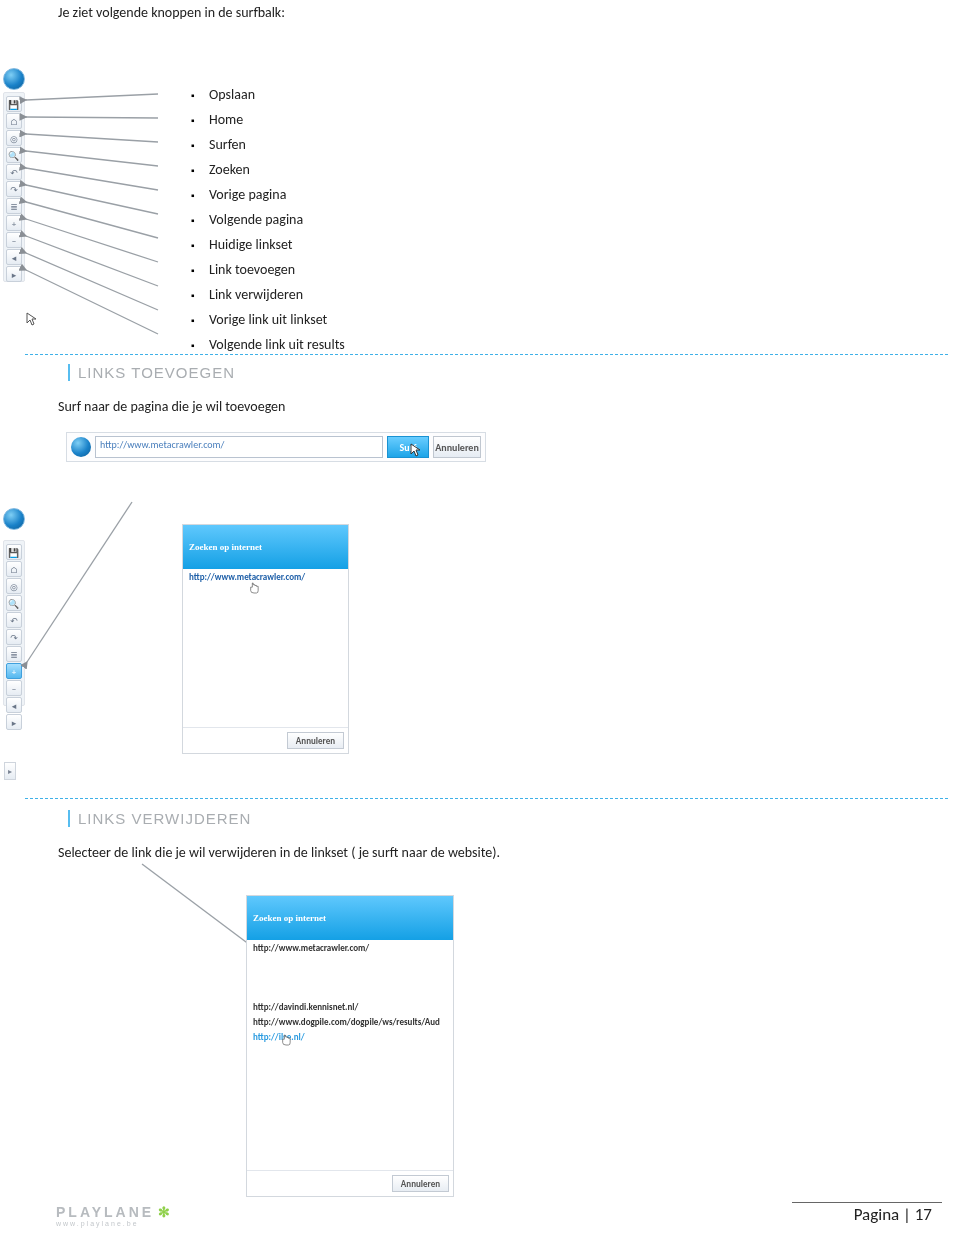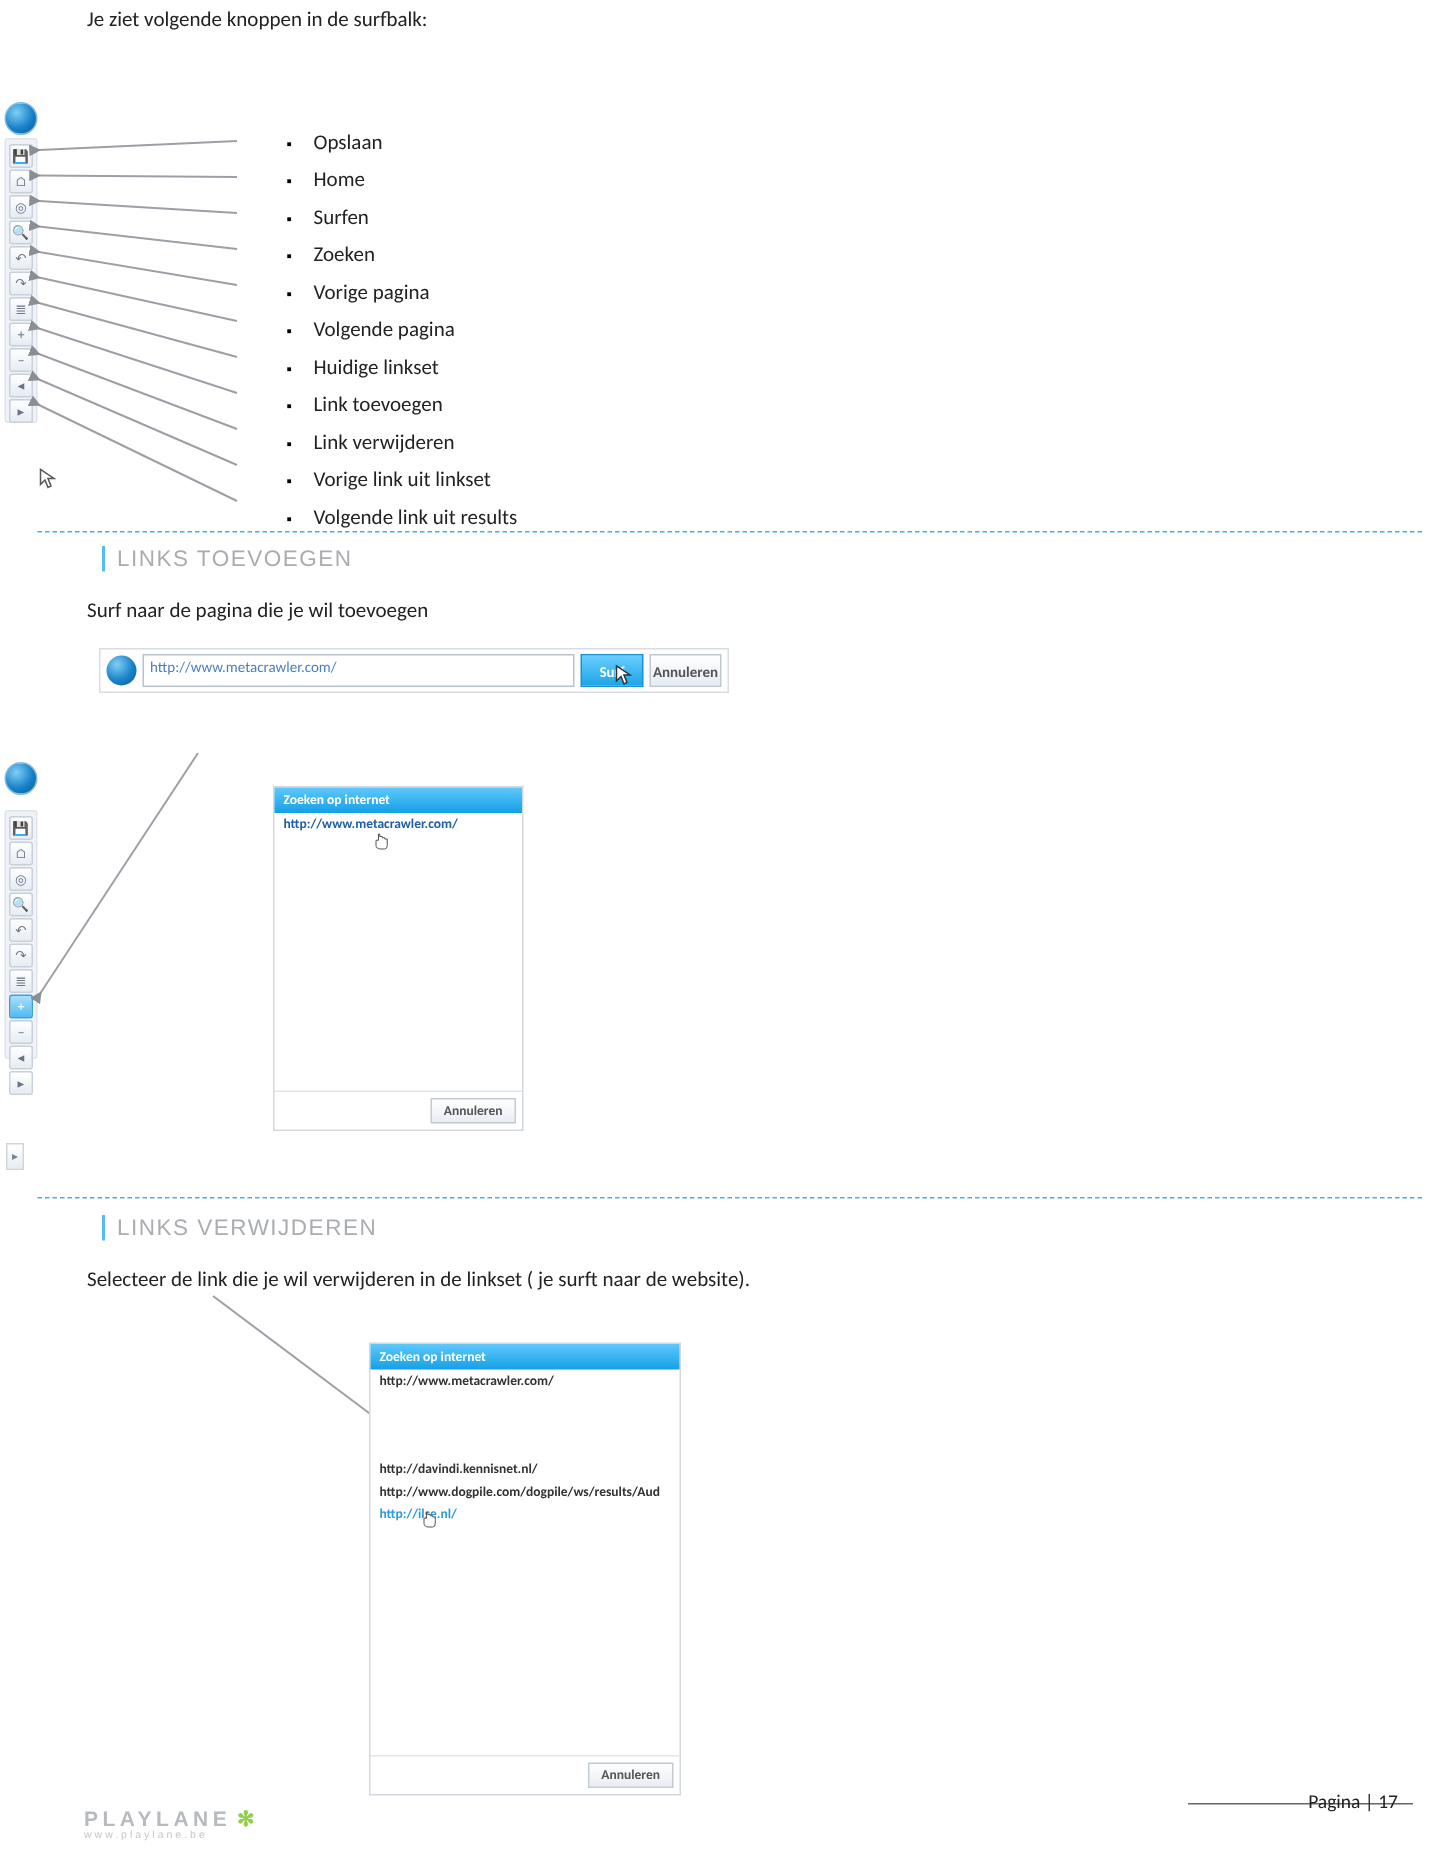--- a/index.html
+++ b/index.html
@@ -155,21 +155,22 @@
   .panel {
     position: absolute;
     background:#fff;
     border: 1px solid #d3d8de;
   }
   .panel .phead {
     background: linear-gradient(#5fc8fd,#14a0e5);
     color:#fff;
     font-size: 9px;
     font-weight:bold;
-    padding: 3px 6px;
+    padding: 17px 6px;
+    font-family: Liberation Serif, serif;
   }
   .panel .plink {
     font-size: 9px;
     color:#1e5fa8;
     padding: 2px 6px;
     font-weight:bold;
   }
   .panel .plink.sel { color:#2a9be0; }
   .panel .pfoot {
     border-top:1px solid #e2e6ec;
@@ -210,22 +211,22 @@
     letter-spacing: 2px;
     font-weight:normal;
     color:#c3c7cb;
   }
   .footer-logo .sym {
     color:#8fd04a;
     letter-spacing:0;
     font-size: 14px;
   }
   .footer-page {
-    position:absolute; right:28px; bottom:28px;
-    font-size: 13px;
+    position:absolute; right:28px; bottom:12px;
+    font-size: 17px;
   }
   .footer-rule {
     position:absolute; right:18px; bottom:34px;
     width:150px; border-top:1px solid #666;
   }
 </style>
 </head>
 <body>
 
 <div class="page">

